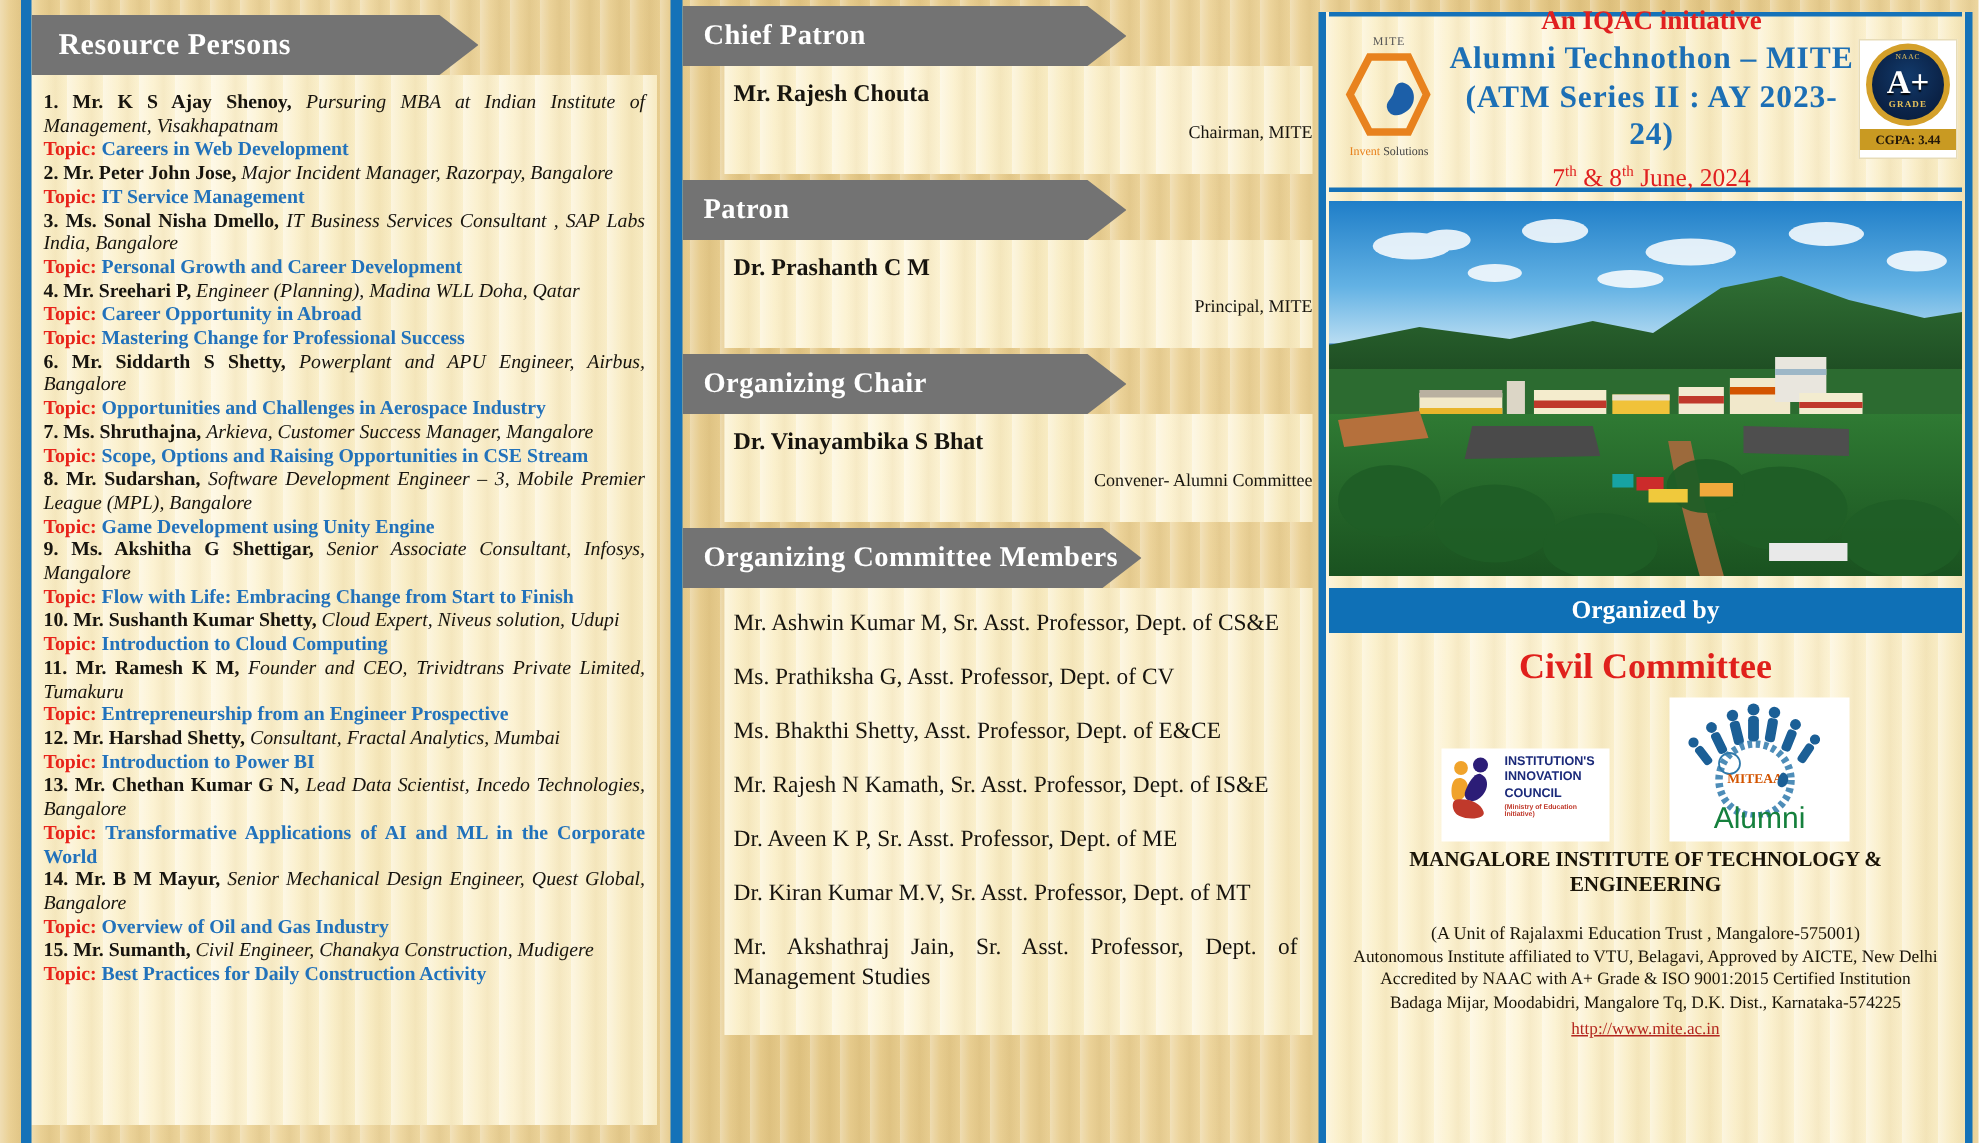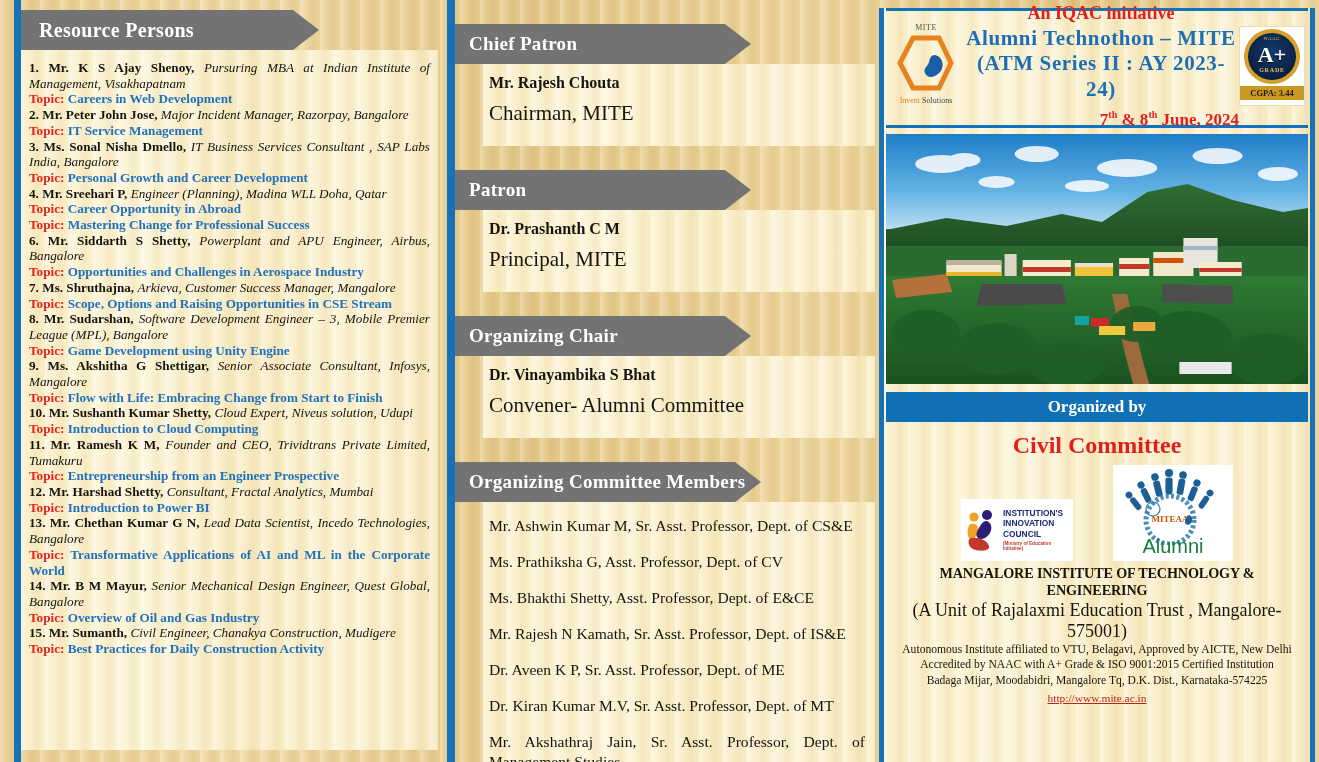--- a/index.html
+++ b/index.html
@@ -52,39 +52,39 @@
     font-size:13.2px;line-height:1.19;text-align:justify;color:#17140e;margin:0 0 0 0;
   }
   .rp-entry b{font-weight:bold;}
   .rp-entry i{font-style:italic;}
   .rp-topic{font-size:13.2px;line-height:1.19;text-align:justify;margin:0;}
   .rp-topic .tlabel{color:#e8231a;font-weight:bold;}
   .rp-topic .tval{color:#2272bb;font-weight:bold;}
 
   
   .mid-inner{margin-left:8px;width:420px;}
-  .m-ribbon{width:282px;height:40px;padding-left:14px;font-size:19px;margin-top:24px;}
+  .m-ribbon{width:282px;height:40px;padding-left:14px;font-size:19px;margin-top:4px;}
   .m-ribbon.wide{width:292px;}
   .m-body{padding:8px 0 12px 6px;}
   .m-name{font-size:16px;font-weight:bold;color:#17140e;margin:2px 0 9px 0;}
-  .m-role{font-size:21px;color:#17140e;margin:0 0 8px 0;}
+  .m-role{font-size:12px;color:#17140e;margin:0 0 8px 0;text-align:right;}
   .ocm-item{font-size:15.6px;color:#17140e;line-height:1.28;margin:0 0 16px 0;text-align:justify;padding-right:10px;}
 
   
   .r-wrap{position:relative;margin-left:4px;width:436px;height:762px;box-sizing:border-box;
           border-left:5px solid #1572b8;border-right:5px solid #1572b8;}
   .r-pad{padding:0 5px;}
   .hr-blue{height:3px;background:#1572b8;margin:8px 2px 0 2px;}
   .hr-blue.b2{margin-top:4px;}
 
   .hdr{position:relative;display:flex;align-items:center;justify-content:center;height:110px;}
   .hdr-center{text-align:center;flex:1;}
   .iqac{color:#e02020;font-weight:bold;font-size:18px;margin:0 0 2px 0;}
   .atm{color:#1c6fb5;font-weight:bold;font-size:21px;line-height:1.22;letter-spacing:.6px;margin:0;}
-  .dates{color:#e02020;font-weight:bold;font-size:17px;margin:6px 0 0 0;text-align:right;}
+  .dates{color:#e02020;font-weight:normal;font-size:17px;margin:6px 0 0 0;}
   .dates sup{font-size:10px;}
 
   
   .mite-logo{width:74px;height:90px;position:relative;flex:0 0 74px;}
   .mite-logo .txt-top{position:absolute;top:2px;left:0;right:0;text-align:center;font-size:8px;color:#555;letter-spacing:.5px;}
   .hexo{position:absolute;top:13px;left:6px;width:60px;height:58px;}
   .mite-logo .txt-bot{position:absolute;bottom:6px;left:0;right:0;text-align:center;font-size:8px;}
   .txt-bot .inv{color:#e8821e;}
   .txt-bot .sol{color:#444;}
 
@@ -103,30 +103,30 @@
      text-align:center;padding:2px 0;margin-top:2px;}
 
   
   .photo{height:250px;margin:6px 2px 0 2px;position:relative;overflow:hidden;background:#2a6fb0;}
 
   .org-band{background:#0f70b6;color:#fff;font-weight:bold;font-size:17px;text-align:center;
             padding:5px 0;margin:8px 2px 0 2px;}
   .alumni-comm{color:#e0201b;font-weight:bold;font-size:24px;text-align:center;margin:10px 0 4px 0;}
 
   .logos{display:flex;align-items:flex-end;justify-content:center;gap:40px;margin-top:6px;height:96px;}
-  .iic{width:112px;height:62px;background:#fff;display:flex;align-items:center;gap:4px;padding:3px 4px;box-sizing:border-box;}
+  .iic{width:112px;height:62px;background:#fff;display:flex;align-items:flex-start;gap:4px;padding:3px 4px;box-sizing:border-box;}
   .iic-mark{width:34px;height:46px;flex:0 0 34px;position:relative;}
   .iic-txt{font-family:"Liberation Sans",sans-serif;color:#1b2a7a;font-weight:bold;font-size:8.4px;line-height:1.22;}
   .iic-sub{color:#c0392b;font-weight:bold;font-size:4.6px;margin-top:2px;}
   .miteaa{width:120px;height:96px;background:#fff;position:relative;display:flex;flex-direction:column;align-items:center;}
   .miteaa .alm{font-family:"Liberation Sans",sans-serif;color:#15803d;font-size:20px;position:absolute;bottom:3px;}
 
   .footer{padding:4px 6px 0 6px;text-align:center;color:#1a1407;}
   .f1{font-weight:bold;font-size:14.2px;letter-spacing:-.15px;}
-  .f2{font-size:18px;margin-top:1px;}
+  .f2{font-size:12px;margin-top:16px;}
   .f3{font-size:11.6px;margin-top:1px;line-height:1.25;}
   .flink{font-size:11.4px;color:#b3261e;text-decoration:underline;margin-top:1px;display:inline-block;}
 </style>
 </head>
 <body>
 
 <div class="page">
 
   <div class="col-left">
     <div class="leftbar"></div>

